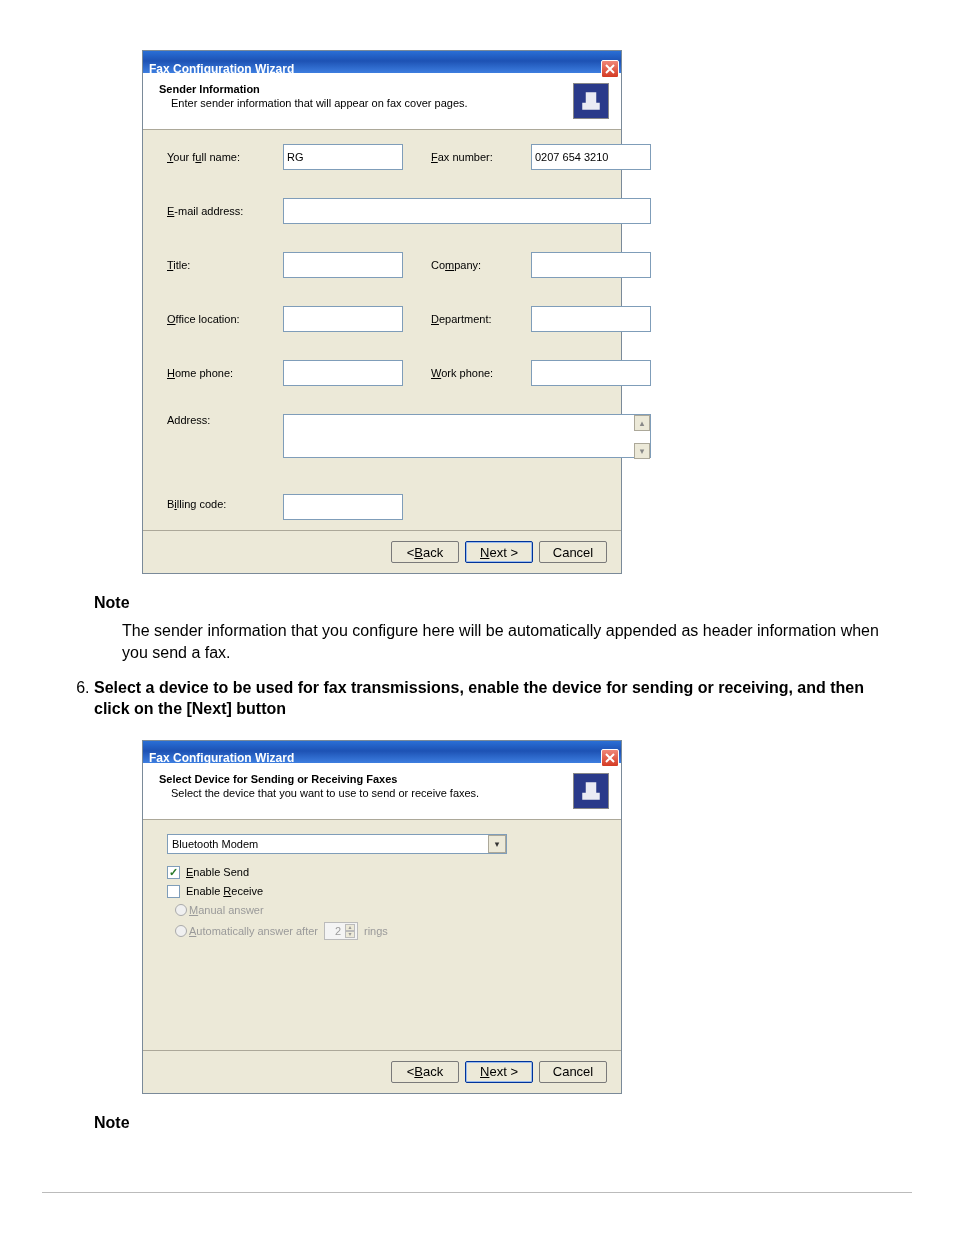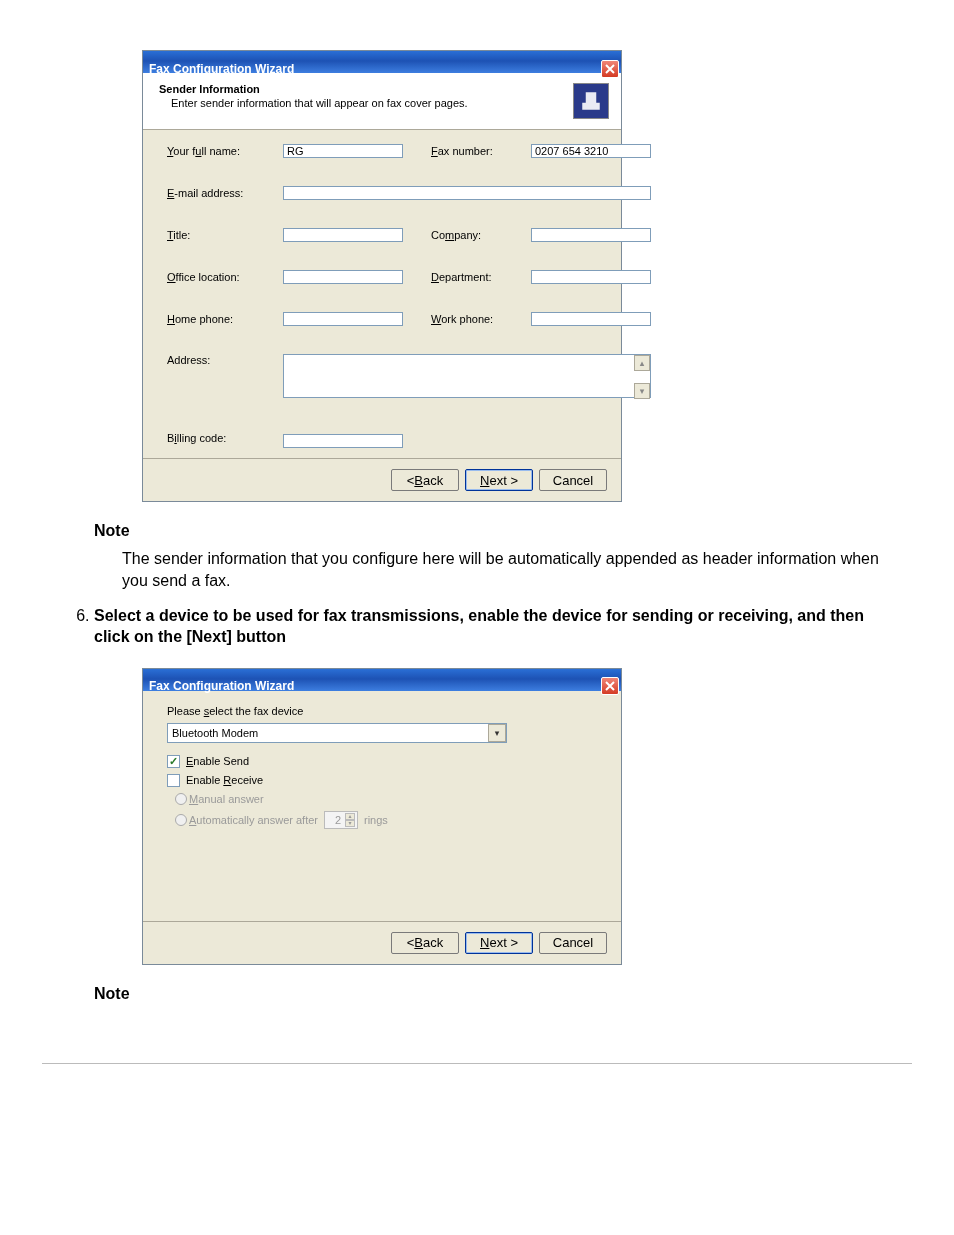--- a/index.html
+++ b/index.html
@@ -84,21 +84,21 @@
     grid-template-columns: 88px 120px 72px 120px;
     column-gap: 8px;
     row-gap: 8px;
     align-items: center;
     gap: 28px;
   }
   .grid1 label { white-space: nowrap; }
   .grid1 input[type=text],
   .grid1 textarea {
     width: 100%;
-    height: 14px;
+    height: 26px;
     border: 1px solid #7f9db9;
     background: #fff;
     font-size: 11px;
     padding: 1px 3px;
   }
   .span3 { grid-column: 2 / 5; }
   .addr-wrap {
     grid-column: 2 / 5;
     position: relative;
   }
@@ -310,22 +310,32 @@
 
   <div class="dialog">
     <div class="titlebar">
       <span>Fax Configuration Wizard</span>
       <div class="closebtn">
         <svg viewBox="0 0 10 10" width="10" height="10">
             <path d="M1 1 L9 9 M9 1 L1 9" stroke="#fff" stroke-width="2"></path>
           </svg>
       </div>
     </div>
+    <div class="header">
+      <div class="header-text">
+        <div class="header-title">Select Device for Sending or Receiving Faxes</div>
+        <div class="header-sub">Select the device that you want to use to send or receive faxes.</div>
+      </div>
+      <div class="header-icon">
+        <svg viewBox="0 0 32 32">
+            <path fill="#fff" d="M6 18 h20 v8 h-20z M10 6 h12 v12 h-12z M8 20 h2 v2 h-2z M12 20 h2 v2 h-2z" opacity="0.9"></path>
+          </svg>
+      </div>
+    </div>
     <div class="body">
-      <div class="select-row">Please <span class="u">s</span>elect the fax device</div>
       <div class="select-box">
         <span>Bluetooth Modem</span>
         <div class="select-arrow">▾</div>
       </div>
       <div class="chk-row">
         <div class="chk">✓</div>
         <span><span class="u">E</span>nable Send</span>
       </div>
       <div class="chk-row">
         <div class="chk"></div>

